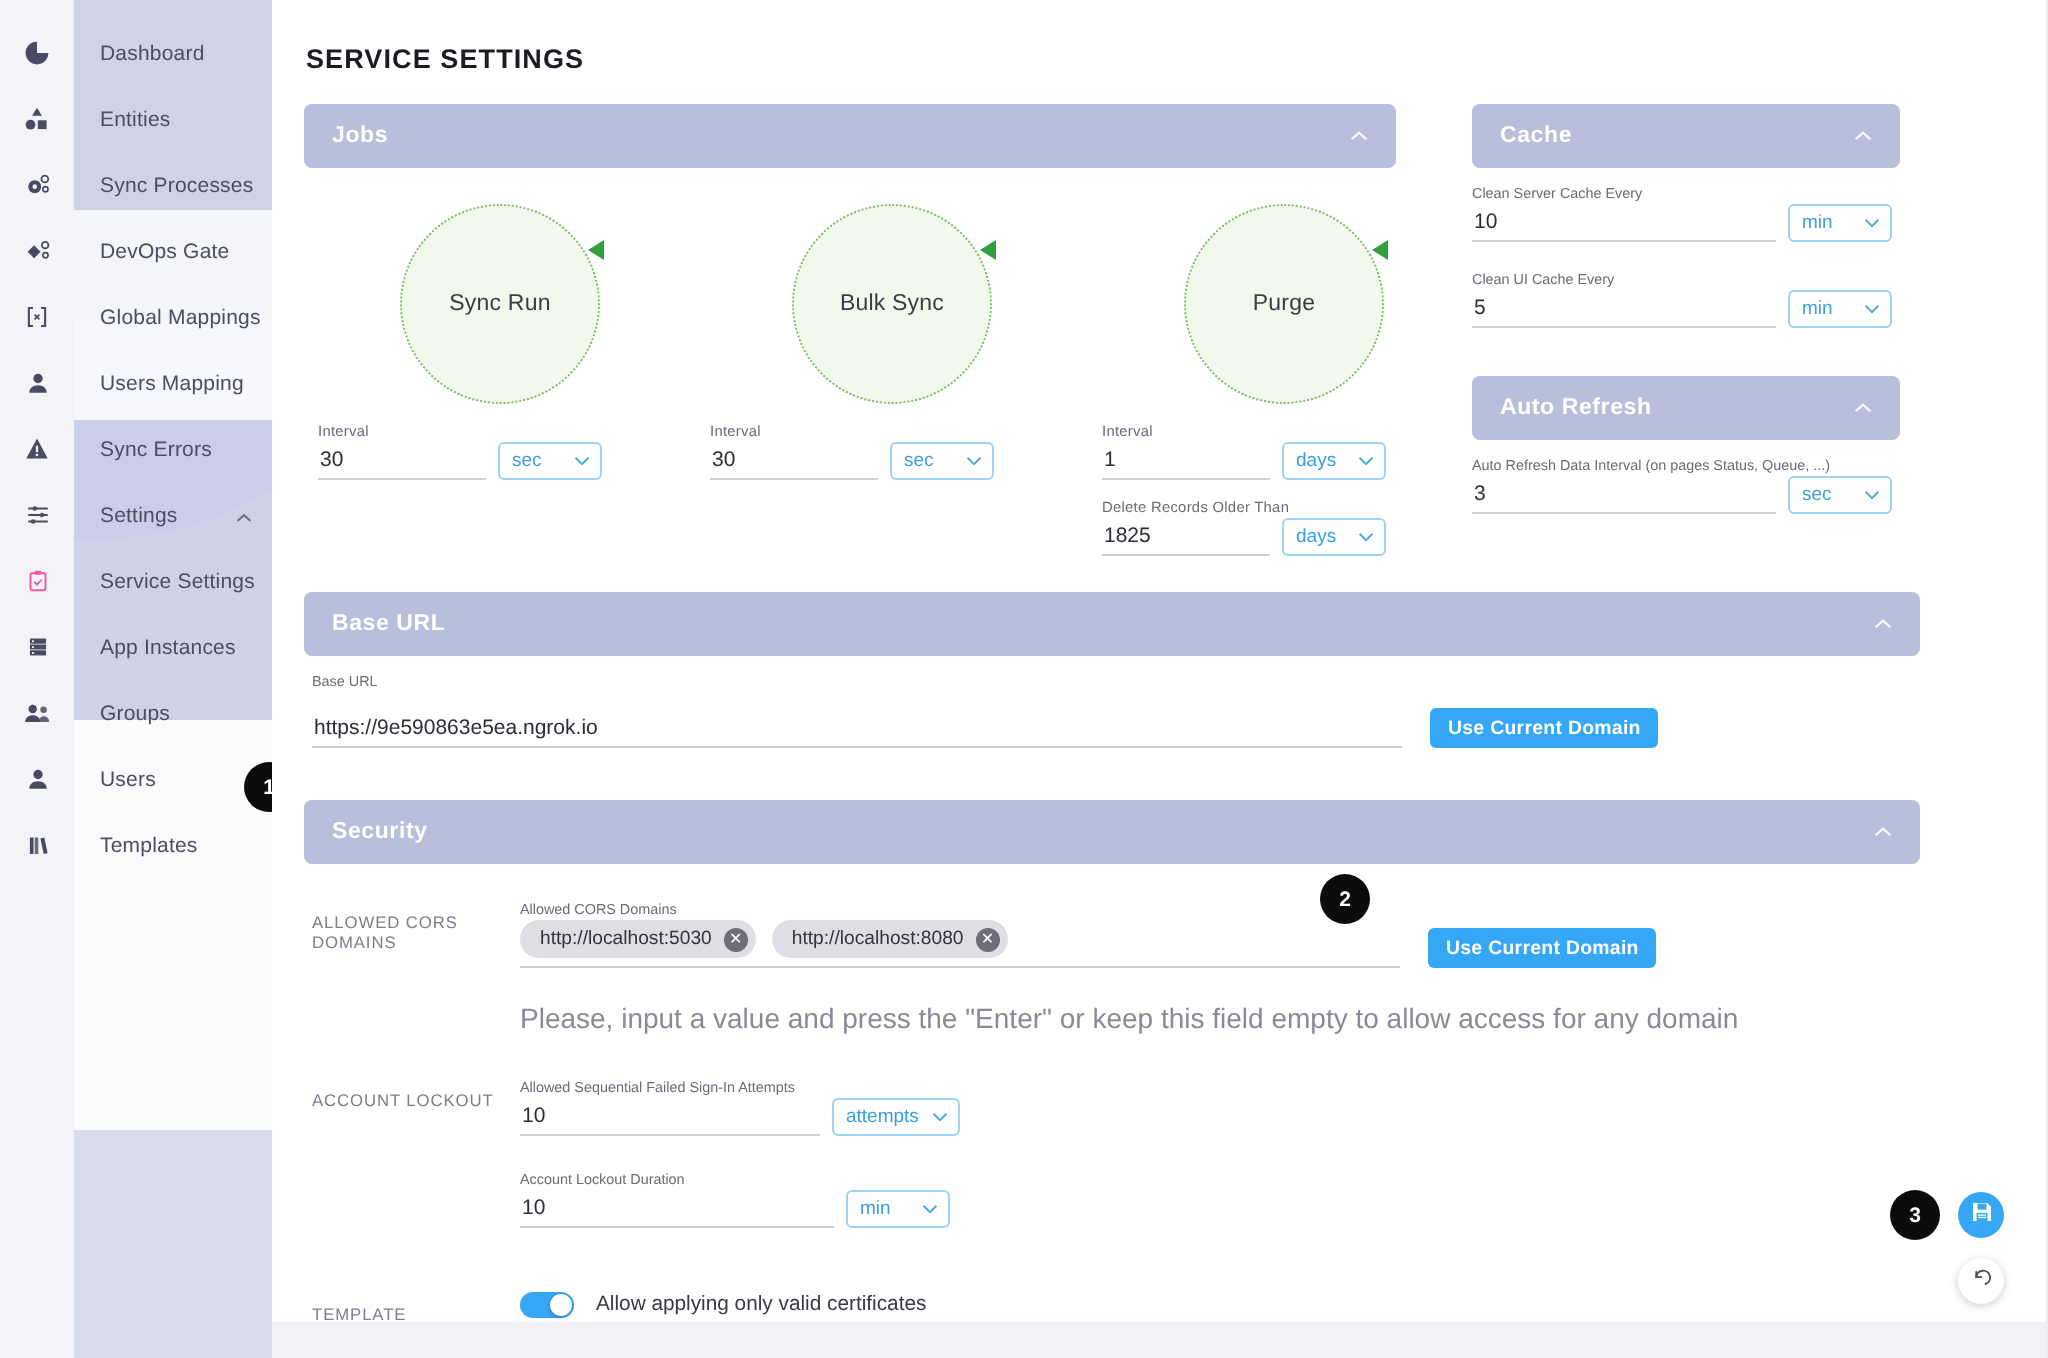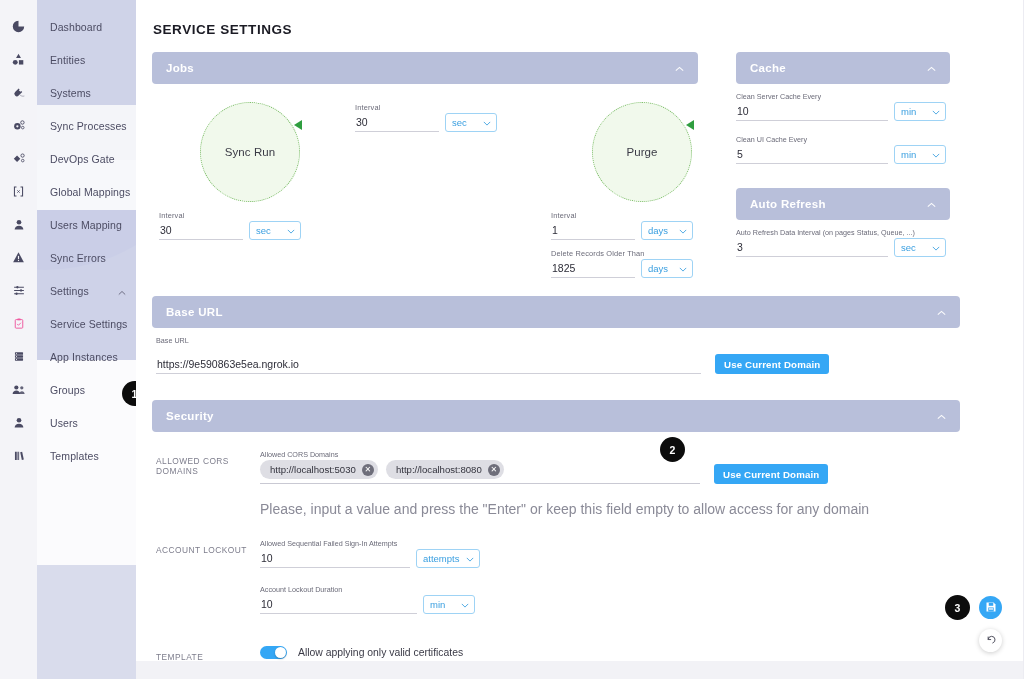--- a/index.html
+++ b/index.html
@@ -237,29 +237,20 @@
         <span class="sb-icon">
           <svg width="13" height="13" viewBox="0 0 16 16" fill="currentColor">
             <path d="M8 1L11 6H5L8 1z"></path>
               <circle cx="4" cy="11.5" r="3"></circle>
               <rect x="8.5" y="8.8" width="5.4" height="5.4"></rect>
           </svg>
         </span>
         <span class="sb-label">Entities</span>
       </div>
 
-      <div class="sb-item">
-        <span class="sb-icon">
-          <svg width="14" height="13" viewBox="0 0 16 16" fill="currentColor">
-            <path d="M3.2 7.4l4.4-4.4 1.2 1.2-1 1 2 2 1-1 1.2 1.2-4.4 4.4a2.9 2.9 0 01-4.4-4.4z"></path>
-            <path d="M9.4 11.2c1.6 1.4 3.4 1.6 5.2 1.1" stroke="currentColor" stroke-width="1" fill="none" opacity=".5"></path>
-          </svg>
-        </span>
-        <span class="sb-label">Systems</span>
-      </div>
 
       <div class="sb-item">
         <span class="sb-icon">
           <svg width="14" height="13" viewBox="0 0 16 16" fill="currentColor">
             <circle cx="6" cy="9" r="4"></circle>
               <circle cx="6" cy="9" r="1.4" fill="#f4f4f8"></circle>
             <circle cx="12.2" cy="4.3" r="2.1" fill="none" stroke="currentColor" stroke-width="1.1"></circle>
             <circle cx="12.6" cy="10.6" r="1.6" fill="none" stroke="currentColor" stroke-width="1"></circle>
           </svg>
         </span>
@@ -424,20 +415,24 @@
                           <svg width="8" height="5" viewBox="0 0 10 6" fill="none" stroke="currentColor" stroke-width="1.2">
                             <path d="M1 1l4 4 4-4"></path>
                           </svg>
                         </span>
                       </div>
                     </div>
                   </div>
                 </div>
 
                 <div class="job">
+                  <div class="job-circle">
+                    <span class="label">Bulk Sync</span>
+                    <span class="job-arrow"></span>
+                  </div>
                   <div class="fld">
                     <div class="fld-lbl">Interval</div>
                     <div class="fld-row">
                       <input class="underline-input" style="width: 84px;" value="30">
                       <div class="unit-select">
                         <span>sec</span>
                         <span class="u-chev">
                           <svg width="8" height="5" viewBox="0 0 10 6" fill="none" stroke="currentColor" stroke-width="1.2">
                             <path d="M1 1l4 4 4-4"></path>
                           </svg>

